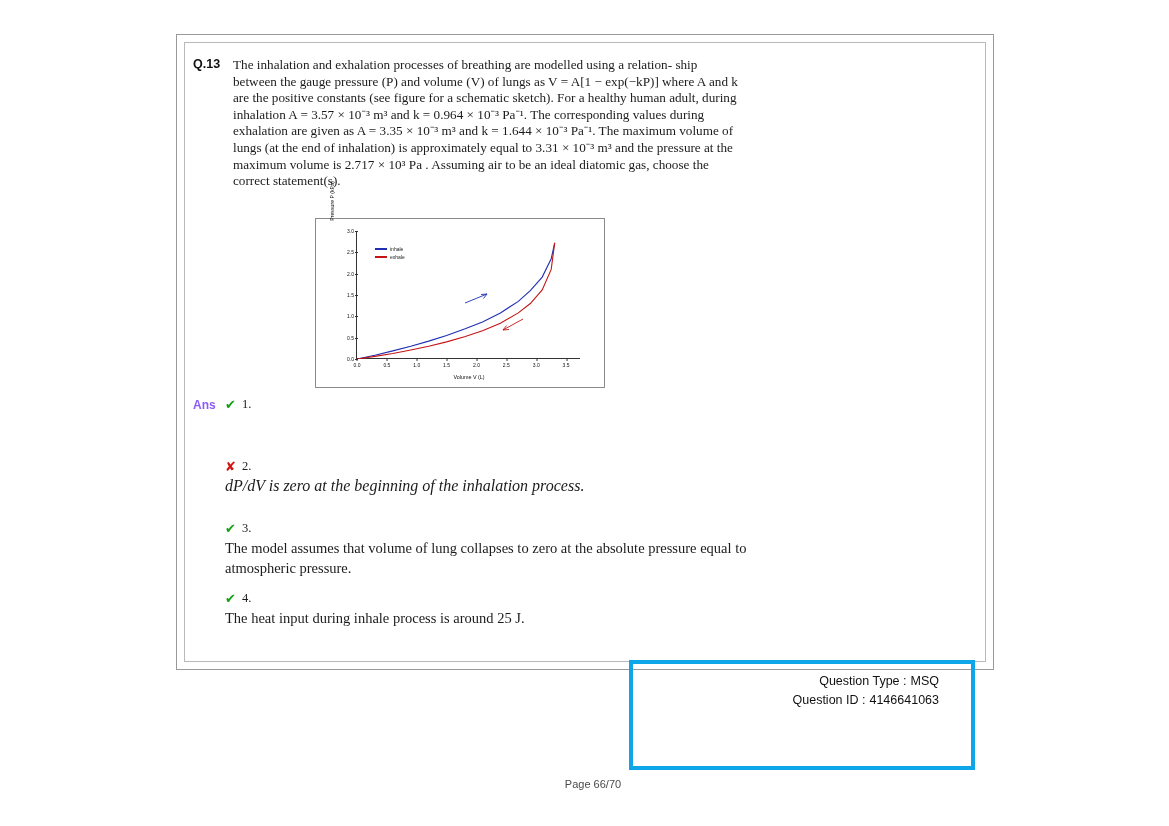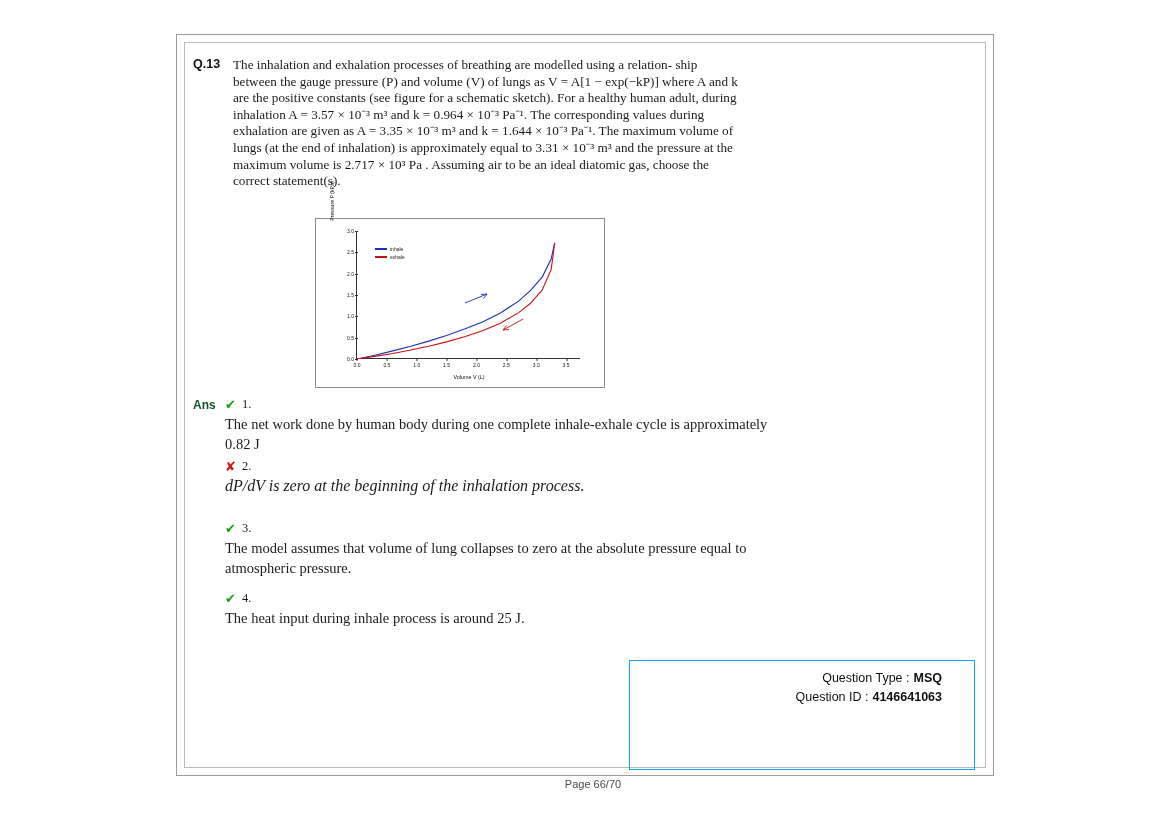--- a/index.html
+++ b/index.html
@@ -13,21 +13,21 @@
     font-family: "Liberation Serif", serif;
     color: #1a1a1a;
     position: relative;
     overflow: hidden;
   }
   .page {
     position: absolute;
     left: 176px;
     top: 34px;
     width: 818px;
-    height: 742px;
+    height: 636px;
     border: 1px solid #9a9a9a;
     background: #ffffff;
     box-sizing: border-box;
   }
   .inner-frame {
     position: absolute;
     left: 7px;
     top: 7px;
     right: 7px;
     bottom: 7px;
@@ -156,21 +156,21 @@
   .legend .swatch { display: inline-block; width: 12px; height: 1.5px; }
 
   
   .ans-label {
     position: absolute;
     left: 8px;
     top: 355px;
     font-family: "Liberation Sans", sans-serif;
     font-weight: bold;
     font-size: 12px;
-    color: #14532d;
+    color: #8b5cf6;
   }
   .opt {
     position: absolute;
     left: 40px;
     width: 560px;
   }
   .opt-head {
     display: flex;
     align-items: center;
     gap: 6px;
@@ -200,36 +200,36 @@
     font-style: italic;
   }
 
   
   .infobox {
     position: absolute;
     left: 444px;
     top: 617px;
     width: 346px;
     height: 110px;
-    border: 1px solid #0ea5e9;
+    border: 4px solid #0ea5e9;
     box-sizing: border-box;
     font-family: "Liberation Sans", sans-serif;
     font-size: 12.5px;
     color: #111;
     padding-top: 8px;
   }
   .inforow {
     display: flex;
     justify-content: flex-end;
     align-items: baseline;
     padding-right: 32px;
     line-height: 18.5px;
   }
   .inforow .k { font-weight: normal; }
-  .inforow .v { font-weight: bold; margin-left: 4px; }
+  .inforow .v { font-weight: normal; margin-left: 4px; }
   .footer {
     position: absolute;
     left: 16px;
     right: 0;
     top: 735px;
     text-align: center;
     font-family: "Liberation Sans", sans-serif;
     font-size: 11px;
     color: #4a4a4a;
   }
@@ -304,21 +304,20 @@
       </div>
     </div>
 
     <div class="ans-label">Ans</div>
 
     <div class="opt" style="top:353px">
       <div class="opt-head">
         <span class="mark correct">✔</span>
         <span class="opt-num">1.</span>
       </div>
-      <div class="opt-body">The net work done by human body during one complete inhale-exhale cycle is approximately 0.82 J</div>
     </div>
 
     <div class="opt" style="top:415px">
       <div class="opt-head">
         <span class="mark wrong">✘</span>
         <span class="opt-num">2.</span>
       </div>
       <div class="opt-body math">dP/dV is zero at the beginning of the inhalation process.</div>
     </div>
 

